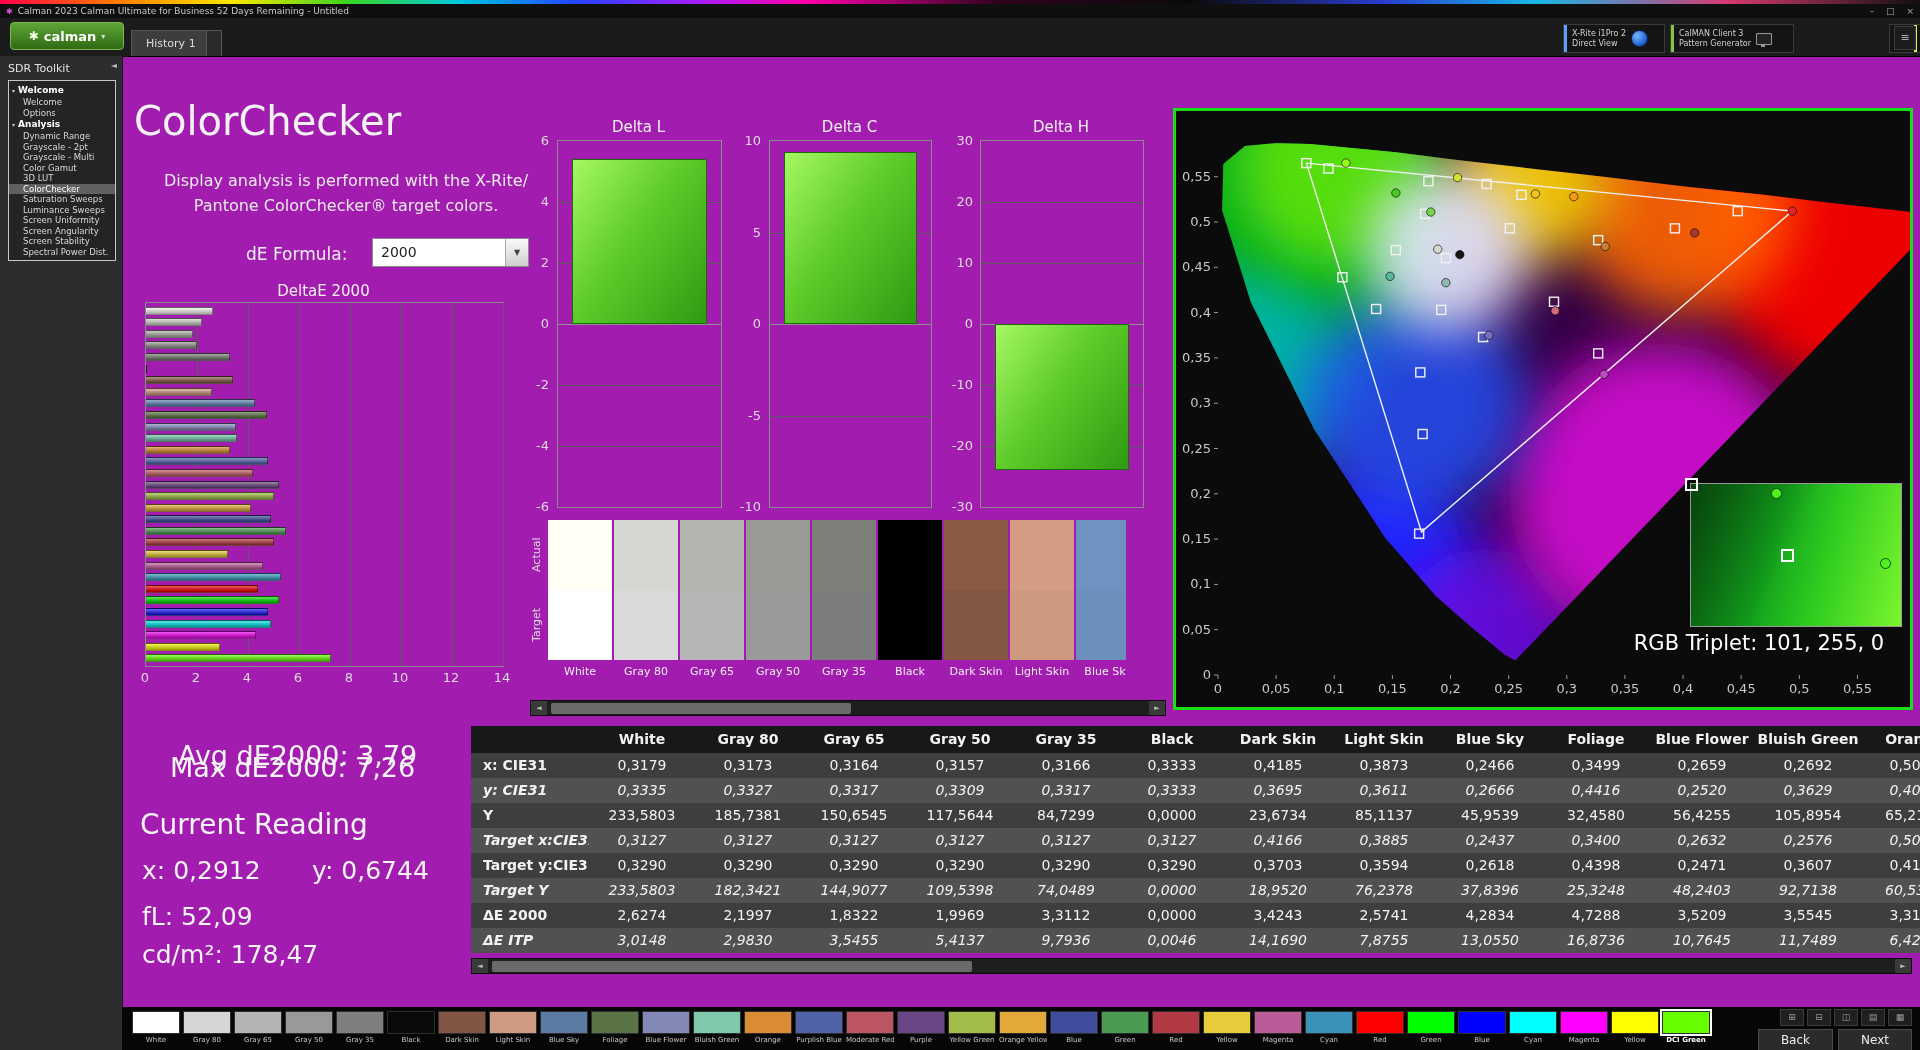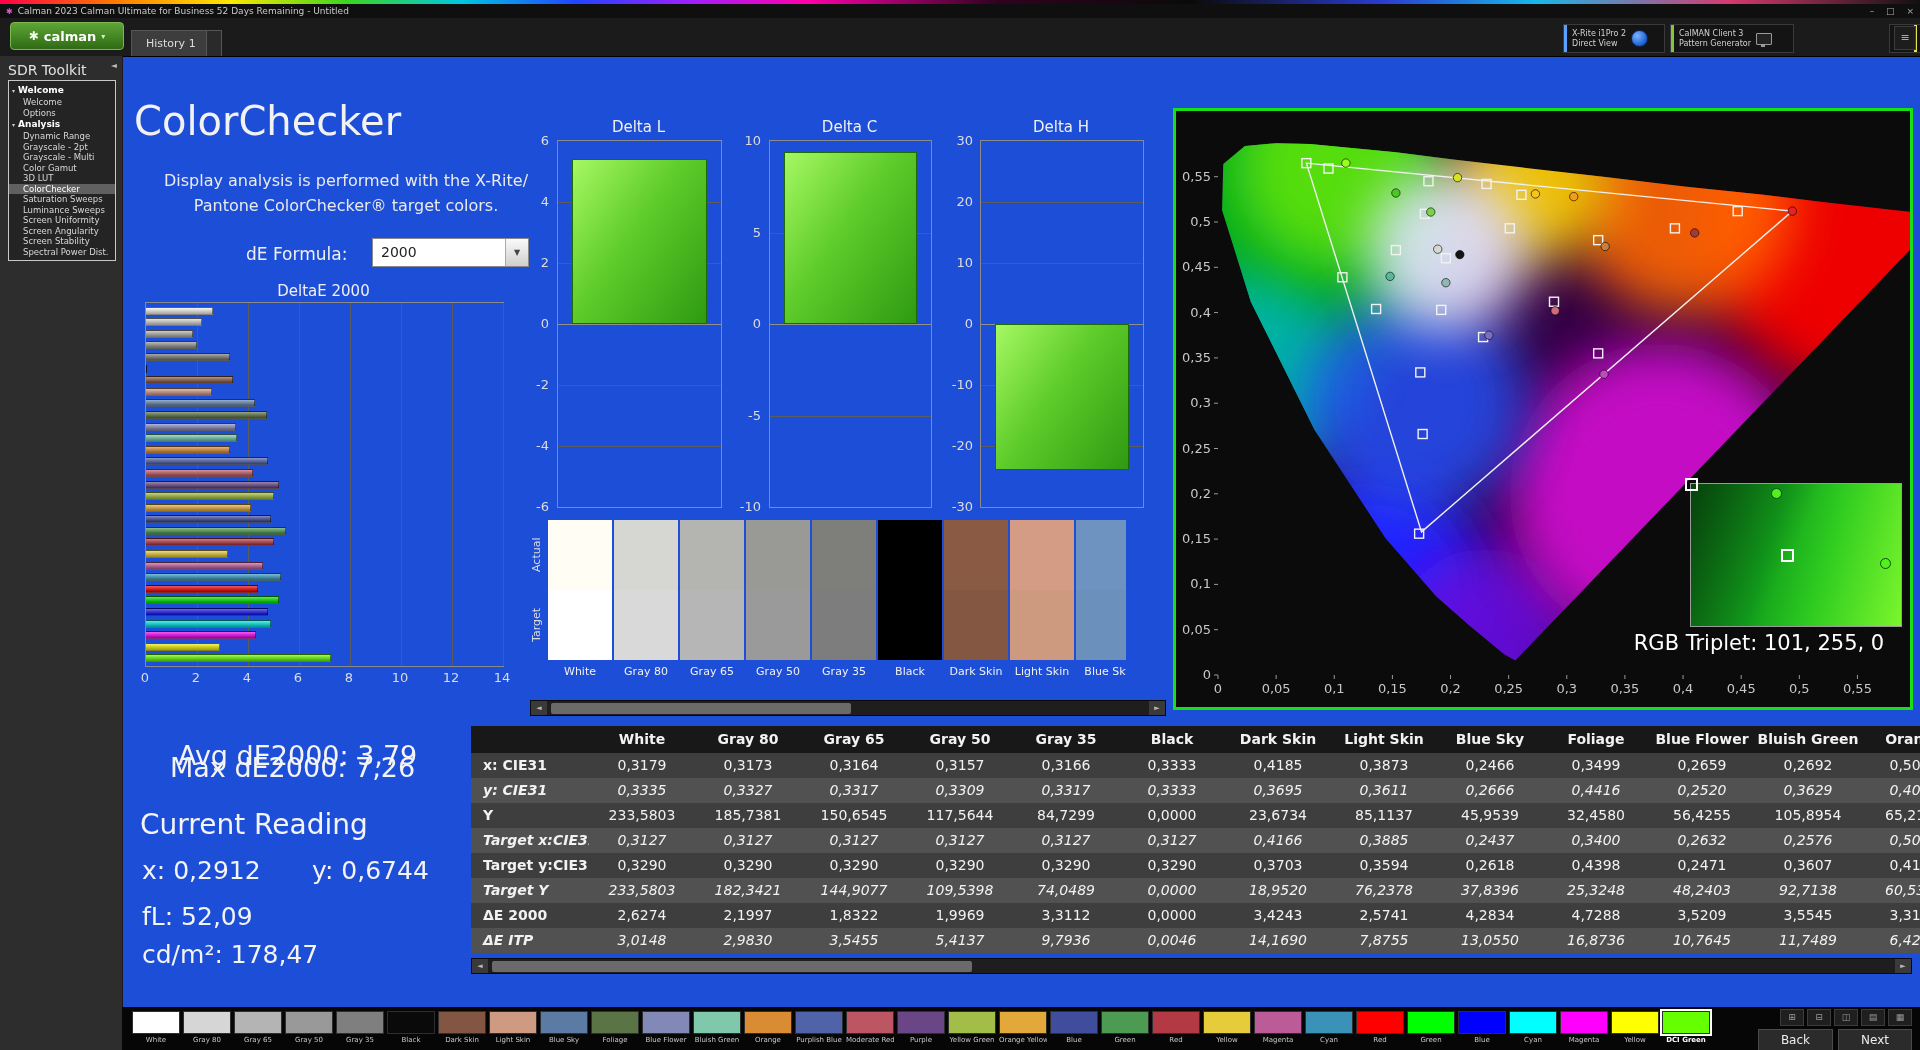--- a/index.html
+++ b/index.html
@@ -1,16 +1,16 @@
 <!DOCTYPE html>
 <html><head>
 <meta charset="utf-8">
 <style>
   html,body{margin:0;padding:0;background:#000;}
-  #app{position:relative;width:1920px;height:1050px;background:#1d4ed8;overflow:hidden;
+  #app{position:relative;width:1920px;height:1050px;background:#a21caf;overflow:hidden;
        font-family:"DejaVu Sans",sans-serif;color:#e8e8e8;-webkit-font-smoothing:antialiased;}
   
   .rainbow{position:absolute;left:0;top:0;width:100%;height:4px;
     background:linear-gradient(90deg,#ff0048 0%,#ff7a00 6%,#ffe800 12%,#3cd61e 18%,#00c8e0 24%,#2244ff 30%,#a020ff 36%,#ff00aa 42%,#30021e 52%,#0a0a0a 62%,#2a3cd0 72%,#18b8e8 80%,#d63a70 90%,#101010 100%);}
   .titlebar{position:absolute;top:4px;left:0;right:0;height:14px;background:#0f0f0f;font-size:9px;line-height:14px;color:#c9c9c9;padding-left:6px;white-space:nowrap;}
   .tb-ico{color:#d558d5;margin-right:5px;font-size:8px;}
   .win-btns{position:absolute;right:6px;top:0;font-size:9px;color:#aaa;}
   .win-btns span{margin-left:9px;cursor:pointer;}
   .header{position:absolute;top:18px;left:0;right:0;height:38px;background:#1b1b1b;border-bottom:1px solid #000;}
   .logo{position:absolute;left:10px;top:4px;width:112px;height:26px;background:linear-gradient(180deg,#5ea637 0%,#2f6a14 100%);border:1px solid #7fb551;border-radius:4px;color:#fff;font-size:13px;font-weight:bold;display:flex;align-items:center;justify-content:center;gap:5px;cursor:pointer;}
@@ -25,21 +25,21 @@
   #conn-meter{left:1563px;width:100px;}
   #conn-source{left:1670px;width:122px;}
   #conn-display{left:1889px;width:112px;padding-left:24px;}
   .badge{width:15px;height:15px;border-radius:50%;background:radial-gradient(circle at 35% 32%,#7ab4ff 0%,#1c5ed0 70%,#0c3a90 100%);border:1px solid #0a2a60;margin-right:4px;flex:0 0 15px;}
   .mon{width:14px;height:10px;border:1px solid #9a9a9a;border-radius:1px;background:#222;position:relative;margin-right:5px;flex:0 0 14px;}
   .mon:after{content:"";position:absolute;left:4px;bottom:-3px;width:4px;height:2px;background:#9a9a9a;}
   .gear{font-size:10px;color:#b0b0b0;margin-right:4px;}
   .topmenu{position:absolute;right:4px;top:8px;width:20px;height:22px;background:#1d1d1d;border:1px solid #3c3c3c;color:#aaa;text-align:center;line-height:22px;font-size:11px;cursor:pointer;}
   
   .sidebar{position:absolute;left:0;top:56px;width:122px;bottom:0;background:#2d2d2d;border-right:1px solid #1a1a1a;}
-  .sb-head{font-size:14px;color:#e2e2e2;padding:6px 8px 4px;}
+  .sb-head{font-size:11px;color:#e2e2e2;padding:6px 8px 4px;}
   .sb-collapse{position:absolute;right:5px;top:5px;font-size:8px;color:#bbb;cursor:pointer;}
   .tree{position:absolute;left:8px;top:24px;width:106px;border:1px solid #c8c8c8;background:#242424;padding:3px 0;}
   .tree-sec{font-size:9px;font-weight:bold;color:#fff;padding:1px 3px;height:11px;line-height:11px;white-space:nowrap;overflow:hidden;cursor:pointer;}
   .tree-sec .tw{font-size:6px;margin-right:3px;color:#ccc;}
   .tree-item{font-size:8.5px;color:#d8d8d8;padding-left:14px;height:10.5px;line-height:10.5px;white-space:nowrap;overflow:hidden;cursor:pointer;}
   .tree-item.sel{background:#606060;color:#fff;}
   
   .page-title{position:absolute;left:134px;top:98px;font-size:40px;color:#f2f2f2;}
   .page-desc{position:absolute;left:160px;top:168px;width:372px;font-size:16px;line-height:25px;text-align:center;color:#eaeaea;}
   .formula-label{position:absolute;left:246px;top:244px;font-size:17px;color:#f0f0f0;}

